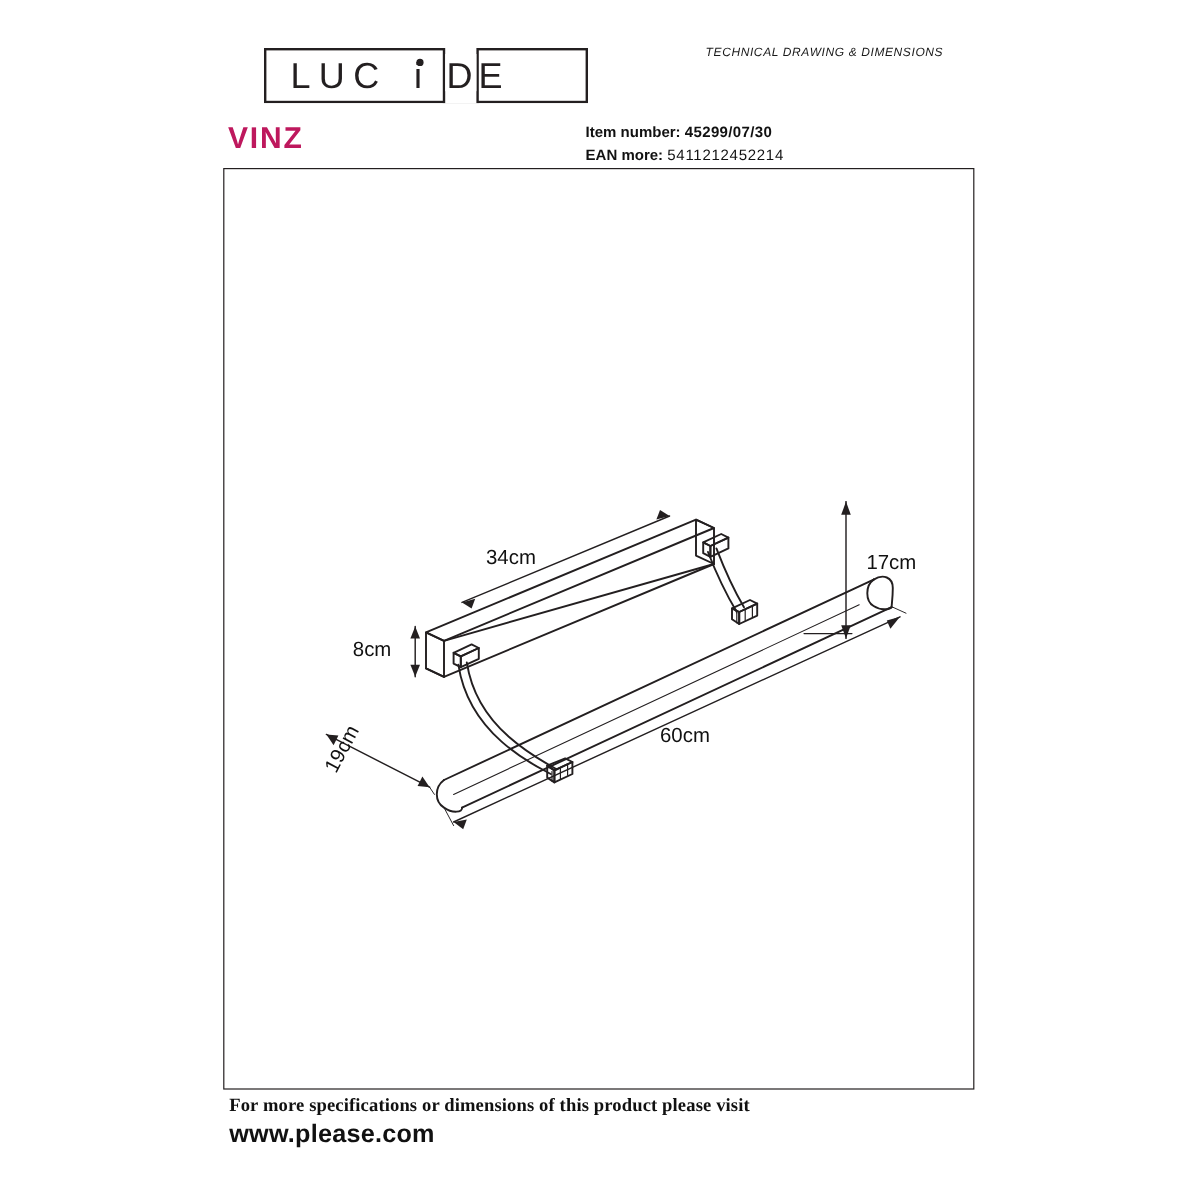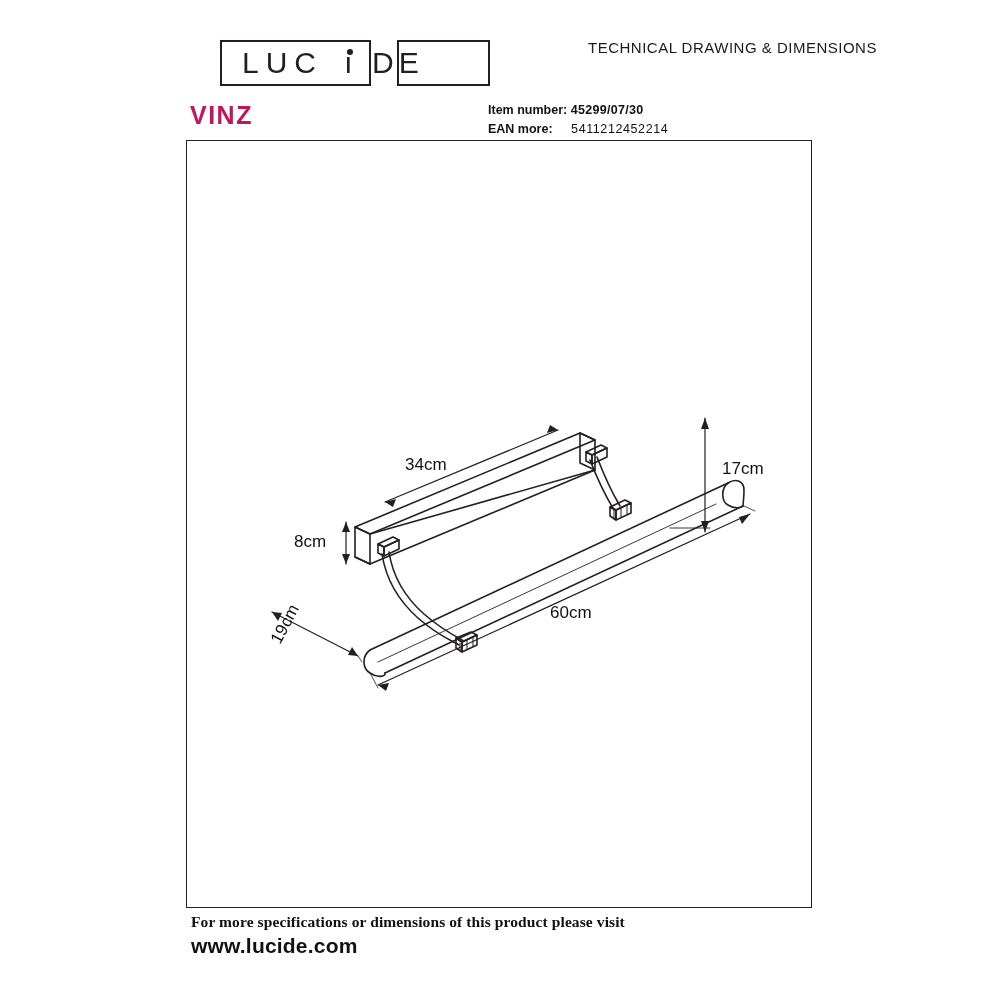--- a/index.html
+++ b/index.html
@@ -19,25 +19,26 @@
     position: absolute;
     left: 0; top: 0;
     width: 1000px; height: 1000px;
   }
 
   
   .header-label {
     position: absolute;
     left: 588px;
     top: 39px;
-    font-size: 15px;
+    font-size: 10px;
     letter-spacing: 0.5px;
     color: #1a1a1a;
     font-weight: 400;
     white-space: nowrap;
+    font-style: italic;
   }
 
   .logo {
     position: absolute;
     left: 188px;
     top: 40px;
     width: 270px;
     height: 46px;
     margin-left: 32px;
   }
@@ -55,21 +56,21 @@
   .meta {
     position: absolute;
     left: 488px;
     top: 101px;
     font-size: 12.5px;
     line-height: 19px;
     color: #111;
   }
   .meta .lbl { font-weight: 700; }
   .meta .val { font-weight: 700; letter-spacing: 0.3px; }
-  .meta .val-light { font-weight: 400; letter-spacing: 0.6px; margin-left: 15px; }
+  .meta .val-light { font-weight: 400; letter-spacing: 0.6px; }
 
   
   .frame {
     position: absolute;
     left: 186px;
     top: 140px;
     width: 626px;
     height: 768px;
     border: 1px solid #231f20;
     box-sizing: border-box;
@@ -241,15 +242,15 @@
 
       <text class="dim-text" x="195" y="330">34cm</text>
       <text class="dim-text" x="84" y="407">8cm</text>
       <text class="dim-text" x="70" y="505" transform="rotate(-62 70 505)">19cm</text>
       <text class="dim-text" x="340" y="478">60cm</text>
       <text class="dim-text" x="512" y="334">17cm</text>
     </svg>
   </div>
 
   <div class="footer-line1">For more specifications or dimensions of this product please visit</div>
-  <div class="footer-line2">www.lucide.com</div>
+  <div class="footer-line2">www.please.com</div>
 
 </div>
 
 </body></html>

